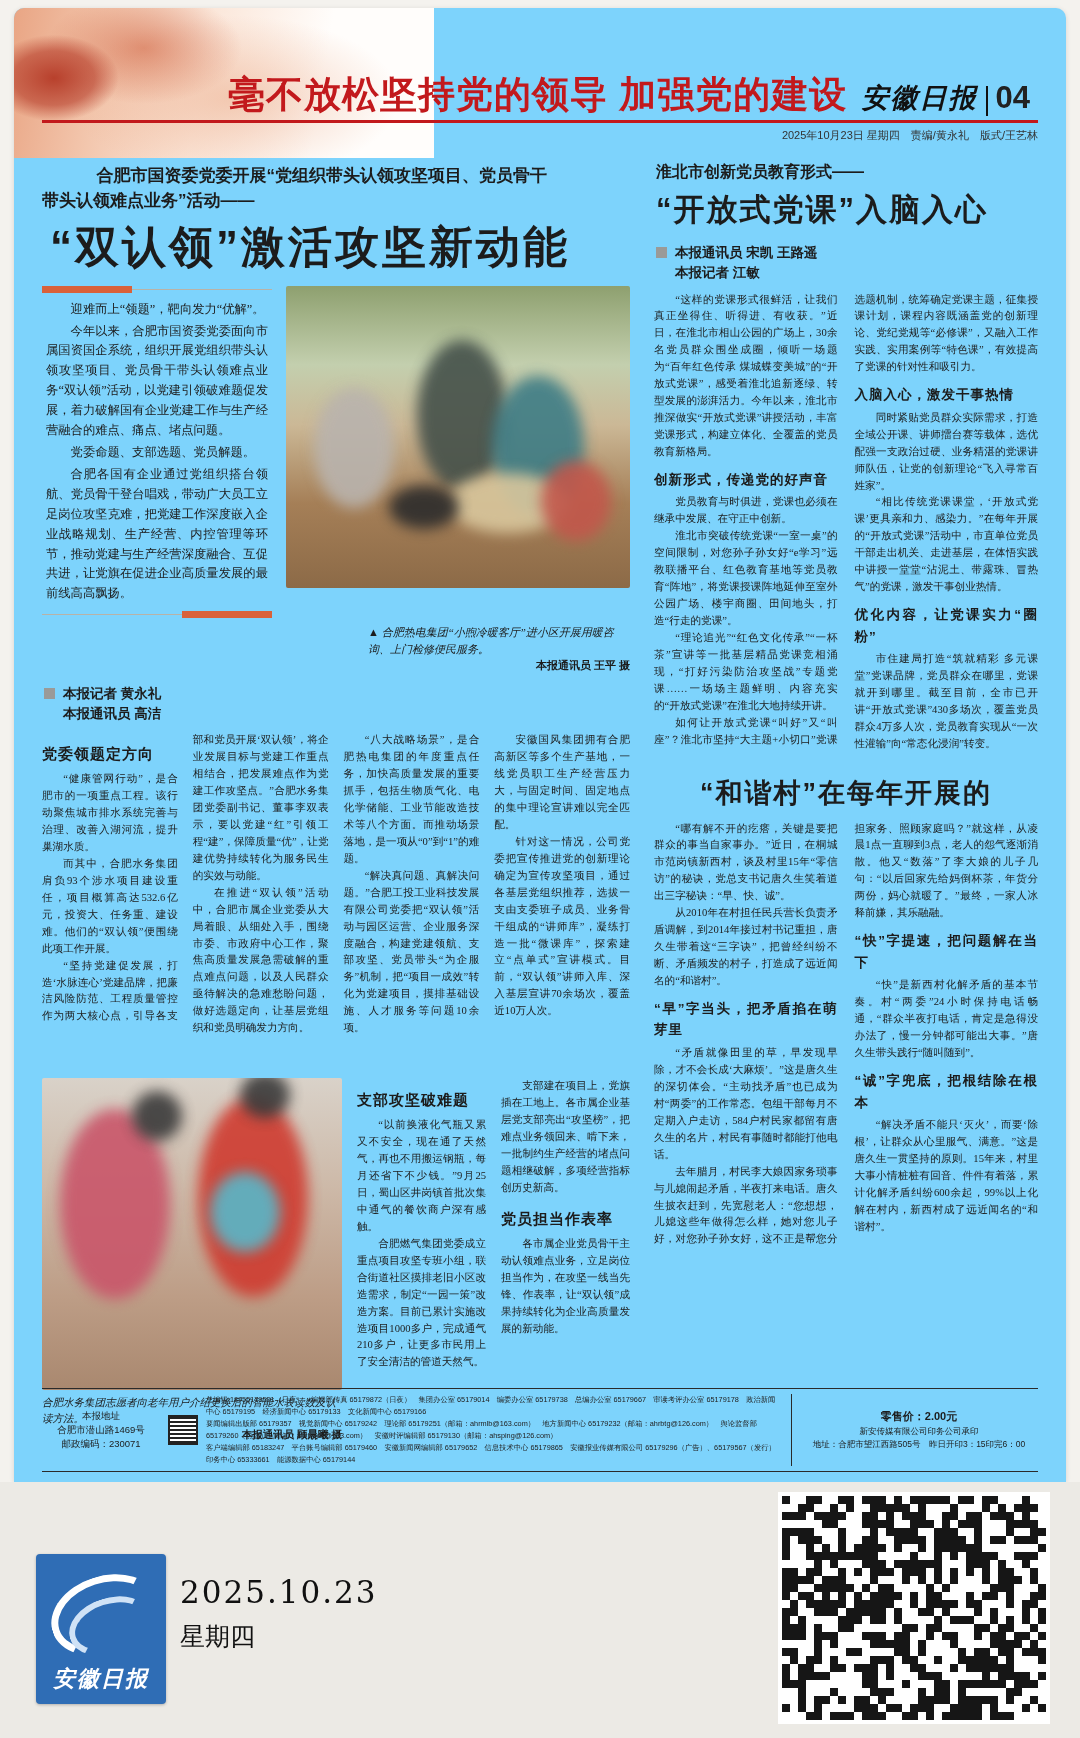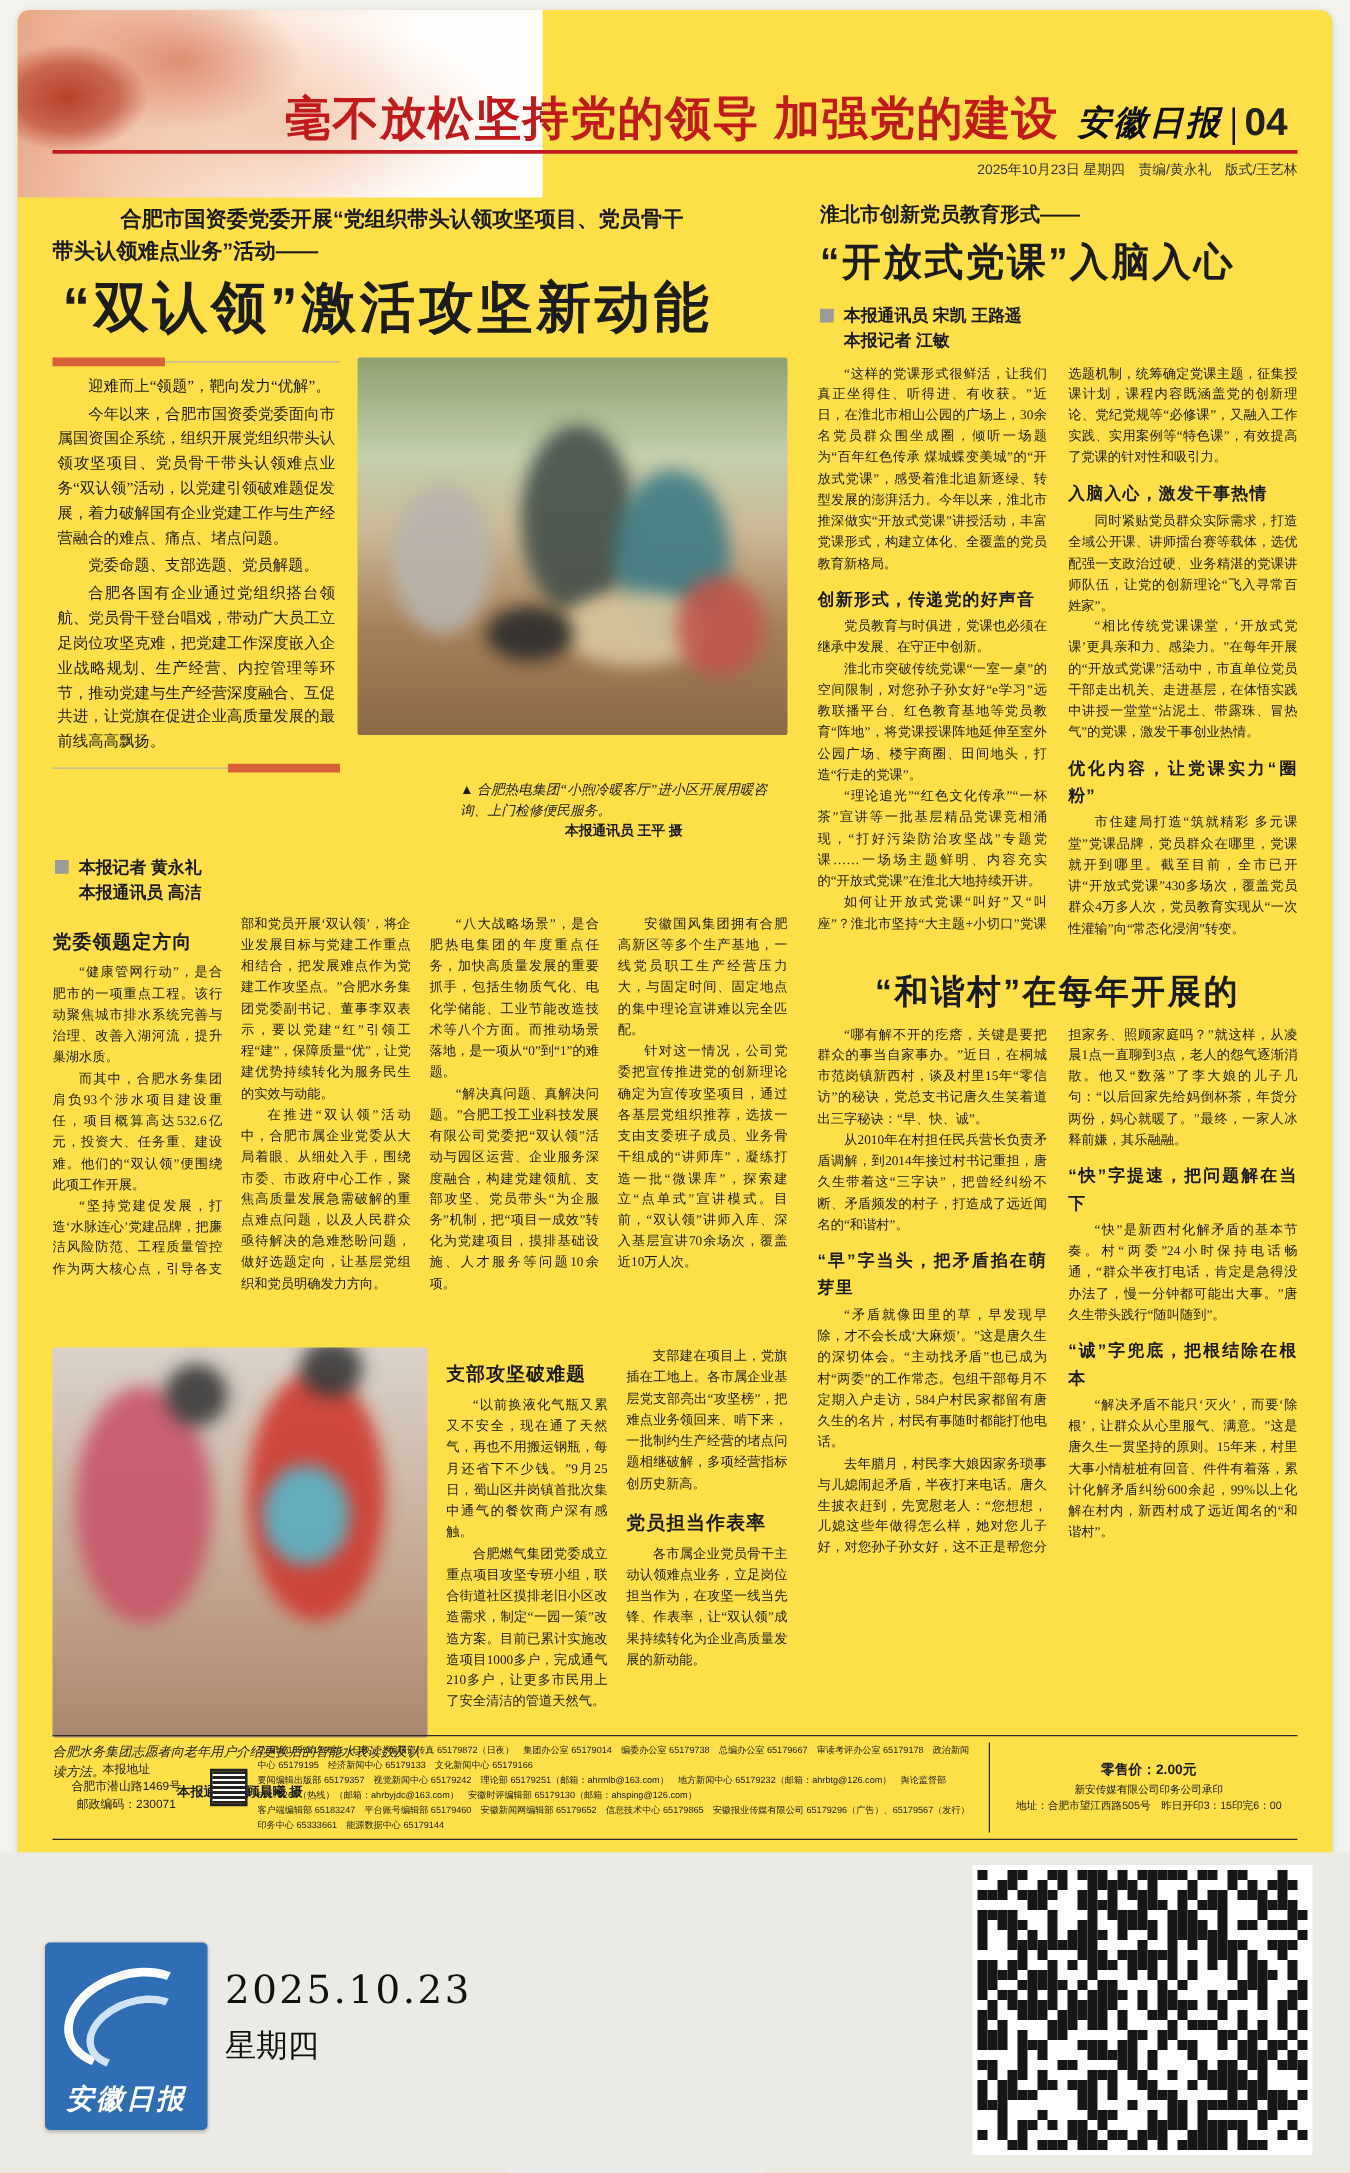--- a/index.html
+++ b/index.html
@@ -1,19 +1,19 @@
 <!DOCTYPE html>
 <html><head>
 <meta charset="utf-8">
 <style>
   html,body{margin:0;padding:0;}
   body{width:1080px;height:1738px;background:#f4f2ee;position:relative;
        font-family:"Liberation Serif",serif;color:#1c1c1c;}
   .sheet{position:absolute;left:14px;top:8px;width:1052px;height:1474px;
-         background:#fde047;border-radius:10px 10px 0 0;box-shadow:0 1px 5px rgba(0,0,0,.12);
+         background:#7dd3fc;border-radius:10px 10px 0 0;box-shadow:0 1px 5px rgba(0,0,0,.12);
          overflow:hidden;}
   
   .banner{position:relative;margin:42px 28px 0 28px;height:96px;}
   .banner-art{position:absolute;left:-28px;top:-42px;width:420px;height:150px;
       background:
         radial-gradient(90px 60px at 40px 70px,#b8402c 0%,rgba(184,64,44,.65) 45%,rgba(220,120,80,0) 72%),
         radial-gradient(140px 80px at 130px 40px,rgba(205,90,55,.55),rgba(230,150,110,0) 70%),
         radial-gradient(220px 110px at 220px 90px,rgba(235,170,135,.55),rgba(250,225,210,0) 75%),
         linear-gradient(100deg,#e9a584 0%,#f3c7ae 22%,#fbe7da 45%,#fffdfb 72%);}
   .banner-inner{position:relative;display:flex;align-items:flex-end;justify-content:space-between;
@@ -49,21 +49,21 @@
       background:linear-gradient(270deg,#d9613a 0 90px,transparent 90px),
                  linear-gradient(#b9b2a6 0 0) top 3px left 0/100% 1px no-repeat;}
   .intro-box p{margin:0 0 2px 0;font-size:12.3px;line-height:1.62;text-align:justify;text-indent:2em;}
   .photo{position:relative;border-radius:2px;overflow:hidden;}
   .photo-1{flex:1;height:302px;
       background:linear-gradient(180deg,#8ea06f 0%,#c3cfae 26%,#cbb896 46%,#a57f57 72%,#8c6a47 100%);}
   .blob{position:absolute;border-radius:50%;filter:blur(7px);opacity:.9;}
   
   .caption-row{display:flex;justify-content:flex-end;margin:6px 0 4px 0;}
   .caption{width:262px;font-size:11px;line-height:1.5;font-style:italic;}
-  .credit{text-align:center;font-style:normal;font-weight:700;font-family:"Liberation Sans",sans-serif;}
+  .credit{text-align:right;font-style:normal;font-weight:700;font-family:"Liberation Sans",sans-serif;}
   
   .byline{font-family:"Liberation Sans",sans-serif;font-weight:700;font-size:13.5px;
       margin:10px 0 8px 2px;line-height:1.5;display:flex;gap:8px;}
   .byline .sq{width:11px;height:11px;background:#9a9a98;margin-top:4px;flex:none;}
   
   .bodyblock{font-size:10.6px;line-height:1.6;text-align:justify;overflow:hidden;}
   .bodyblock p{margin:0;text-indent:2em;}
   .bodyblock h3{font-family:Liberation Sans, sans-serif;font-size:15px;margin:10px 0 5px 0;
       text-indent:0;letter-spacing:1px;}
   .cols-4{columns:4;column-gap:15px;height:336px;}

